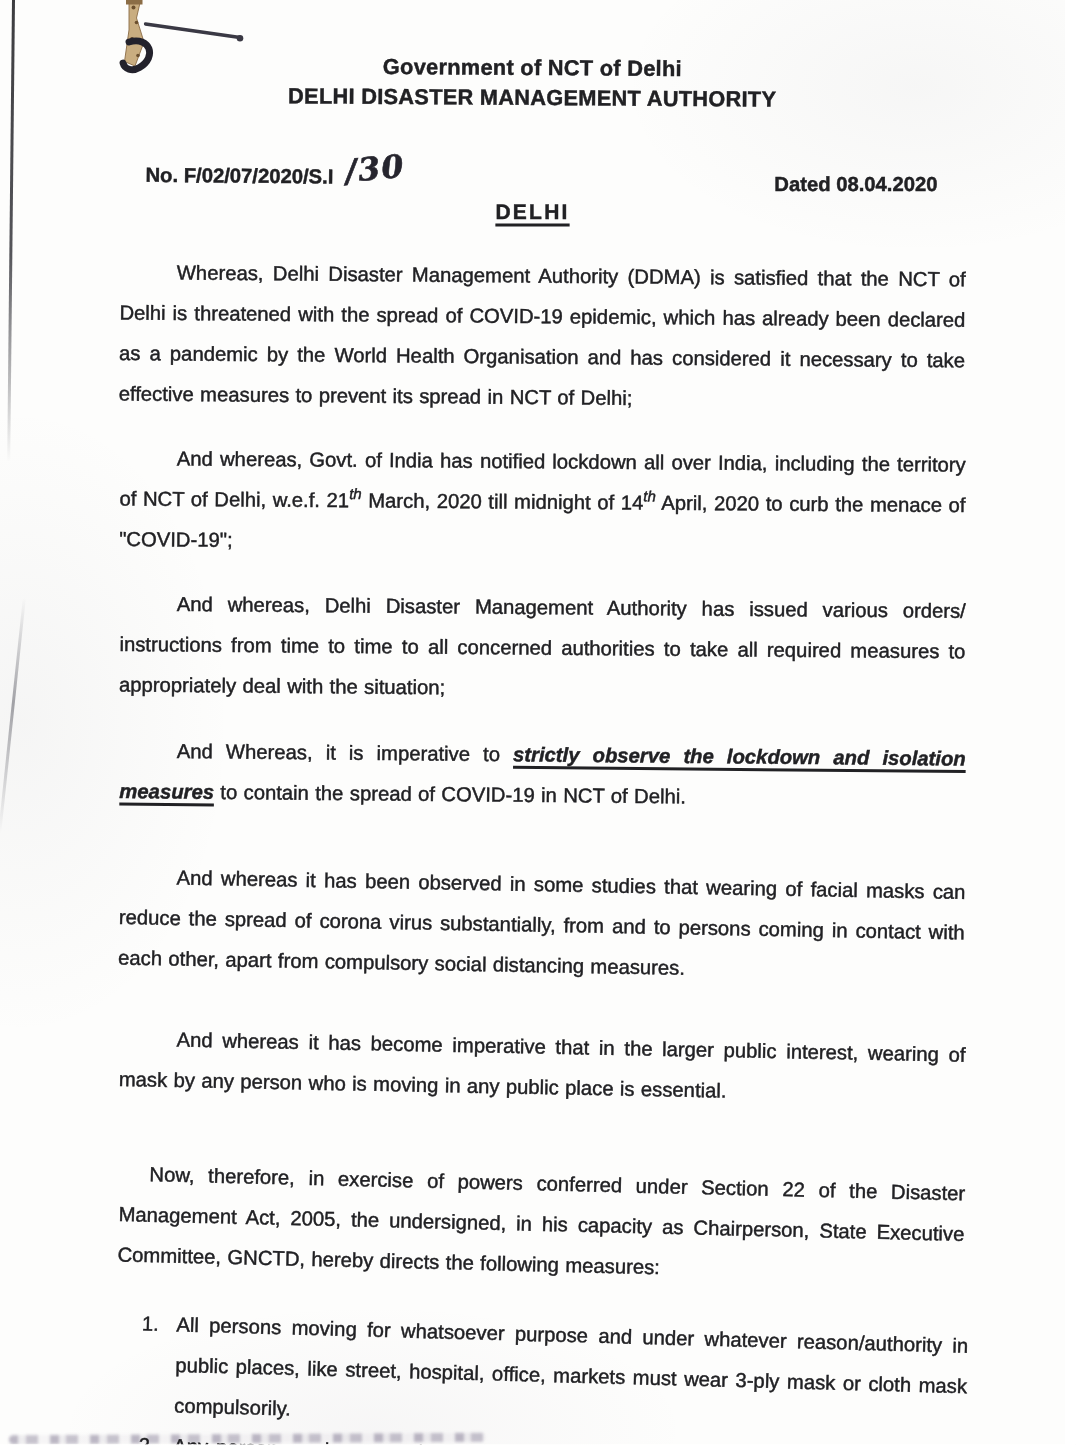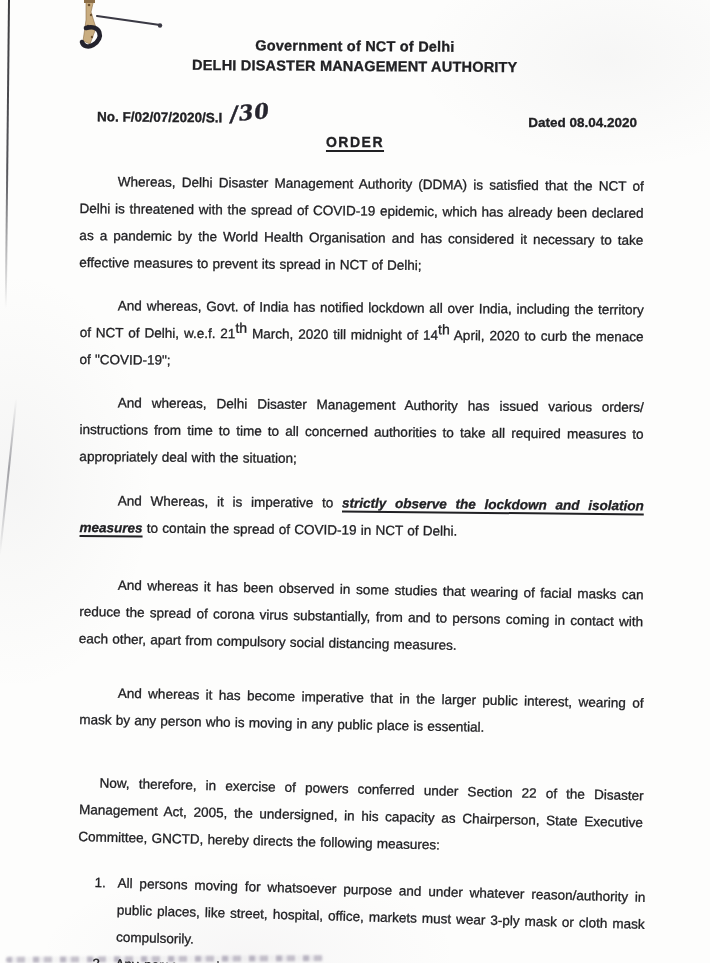--- a/index.html
+++ b/index.html
@@ -50,21 +50,21 @@
     position: relative; margin: 26px 65px 0 97px; height: 26px;
     font-size: 13.5px; font-weight: bold;
   }
   .ref-number { position: absolute; left: 0; top: 0; transform: rotate(0.5deg); white-space: nowrap; }
   .handwritten {
     display: inline-block; font-family: "DejaVu Serif", serif;
     font-style: italic; font-weight: bold; font-size: 21px;
     letter-spacing: 1px; color: #26252e; -webkit-text-stroke: 0.4px #26252e;
     transform: rotate(-6deg); margin-left: 8px; position: relative; top: -3px;
   }
-  .doc-date { position: absolute; right: 8px; top: 13px; white-space: nowrap; }
+  .doc-date { position: absolute; right: 20px; top: 13px; white-space: nowrap; }
 
   
   .title-row { text-align: center; margin-top: 5px; height: 22px; }
   .order-title {
     display: inline-block; font-weight: bold; font-size: 14px; letter-spacing: 1.5px;
     text-decoration: underline; text-underline-offset: 3px; text-decoration-thickness: 2px;
   }
 
   
   .body-text { margin: 12px 66px 0 80px; }
@@ -73,21 +73,21 @@
     text-indent: 38px; margin: 0; word-spacing: 0.5px;
     transform-origin: left top;
   }
   .p1 { margin-top: 13px; transform: rotate(0.5deg); }
   .p2 { margin-top: 16px; transform: rotate(0.45deg); }
   .p3 { margin-top: 16px; transform: rotate(0.5deg); }
   .p4 { margin-top: 17px; transform: rotate(0.55deg); }
   .p5 { margin-top: 30px; transform: rotate(1.05deg); }
   .p6 { margin-top: 27px; transform: rotate(1.1deg); }
   .p7 { margin-top: 36px; transform: rotate(1.35deg); text-indent: 20px; }
-  sup.ordinal { font-size: 14px; vertical-align: super; line-height: 0; }
+  sup.ordinal { font-size: 10px; vertical-align: super; line-height: 0; font-style: italic; }
   .emphasis {
     font-weight: bold; font-style: italic;
     text-decoration: underline; text-underline-offset: 2.5px; text-decoration-thickness: 1.5px;
   }
 
   
   .orders {
     margin: 19px 64px 0 95px; transform: rotate(1.55deg); transform-origin: left top;
   }
   .order-item { display: flex; font-size: 13.5px; line-height: 27px; }
@@ -118,21 +118,21 @@
     <div>Government of NCT of Delhi</div>
     <div>DELHI DISASTER MANAGEMENT AUTHORITY</div>
   </div>
 
   <div class="ref-row">
     <span class="ref-number"><span>No. F/02/07/2020/S.I</span><span class="handwritten">/30</span></span>
     <span class="doc-date">Dated 08.04.2020</span>
   </div>
 
   <div class="title-row">
-    <span class="order-title">ORDER</span>
+    <span class="order-title">DELHI</span>
   </div>
 
   <div class="body-text">
     <p class="para p1">Whereas, Delhi Disaster Management Authority (DDMA) is satisfied that the NCT of Delhi is threatened with the spread of COVID-19 epidemic, which has already been declared as a pandemic by the World Health Organisation and has considered it necessary to take effective measures to prevent its spread in NCT of Delhi;</p>
 
     <p class="para p2"><span>And whereas, Govt. of India has notified lockdown all over India, including the territory of NCT of Delhi, w.e.f. 21</span><sup class="ordinal">th</sup><span> March, 2020 till midnight of 14</span><sup class="ordinal">th</sup><span> April, 2020 to curb the menace of "COVID-19";</span></p>
 
     <p class="para p3">And whereas, Delhi Disaster Management Authority has issued various orders/ instructions from time to time to all concerned authorities to take all required measures to appropriately deal with the situation;</p>
 
     <p class="para p4"><span>And Whereas, it is imperative to </span><span class="emphasis">strictly observe the lockdown and isolation measures</span><span> to contain the spread of COVID-19 in NCT of Delhi.</span></p>

